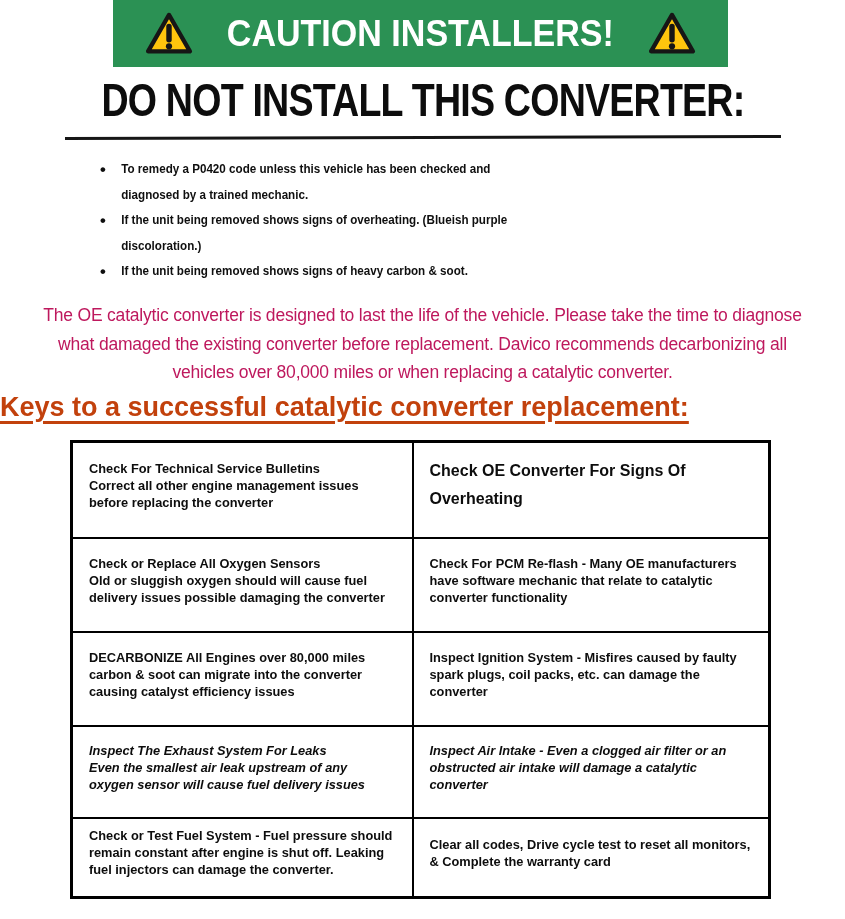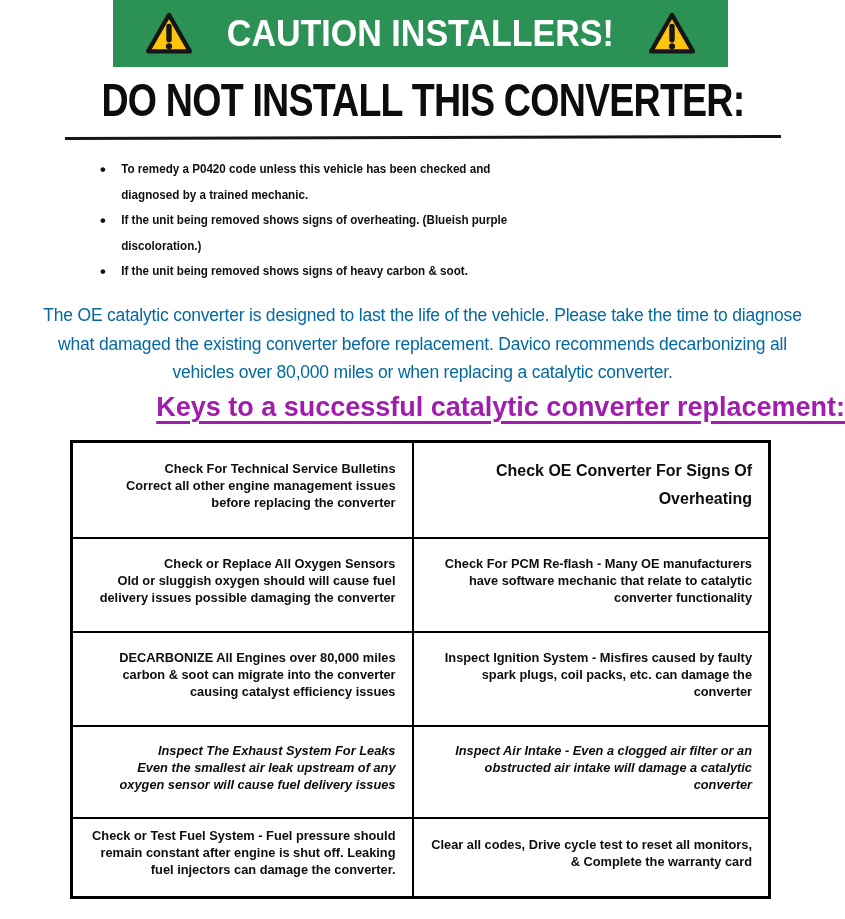--- a/index.html
+++ b/index.html
@@ -69,51 +69,51 @@
     position: absolute; left: 4px; top: 0;
     font-size: 17px;
   }
 
   
   .intro {
     position: absolute; top: 301px; left: 0;
     width: 845px;
     text-align: center;
     font-size: 17.5px; line-height: 28.5px;
-    color: #0369a1;
+    color: #be185d;
     white-space: pre-line;
     letter-spacing: -0.2px;
   }
 
   
   .keys-heading {
     position: absolute; top: 392px; left: 0;
-    width: 845px; text-align: right;
+    width: 845px; text-align: left;
     font-weight: bold; font-size: 27px;
-    color: #a21caf;
+    color: #c2410c;
   }
   .keys-heading span {
     text-decoration: underline;
     text-decoration-thickness: 2.5px;
     text-underline-offset: 5px;
   }
 
   
   .keys-table {
     position: absolute; top: 440px; left: 70px;
     width: 698px;
     border-collapse: collapse;
     table-layout: fixed;
     border: 3px solid #000000;
   }
   .keys-table col.c-left  { width: 341px; }
   .keys-table col.c-right { width: 357px; }
   .keys-table td {
     border: 2.5px solid #000000;
-    text-align: right; vertical-align: middle;
+    text-align: left; vertical-align: middle;
     font-weight: bold;
     font-size: 12.8px; line-height: 17px;
     padding: 4px 16px 14px 16px;
     white-space: pre-line;
     color: #0d0d0d;
   }
   .keys-table tr:nth-child(1) td { height: 76px; }
   .keys-table tr:nth-child(2) td { height: 74px; }
   .keys-table tr:nth-child(3) td { height: 74px; }
   .keys-table tr:nth-child(4) td { height: 72px; font-style: italic; }

